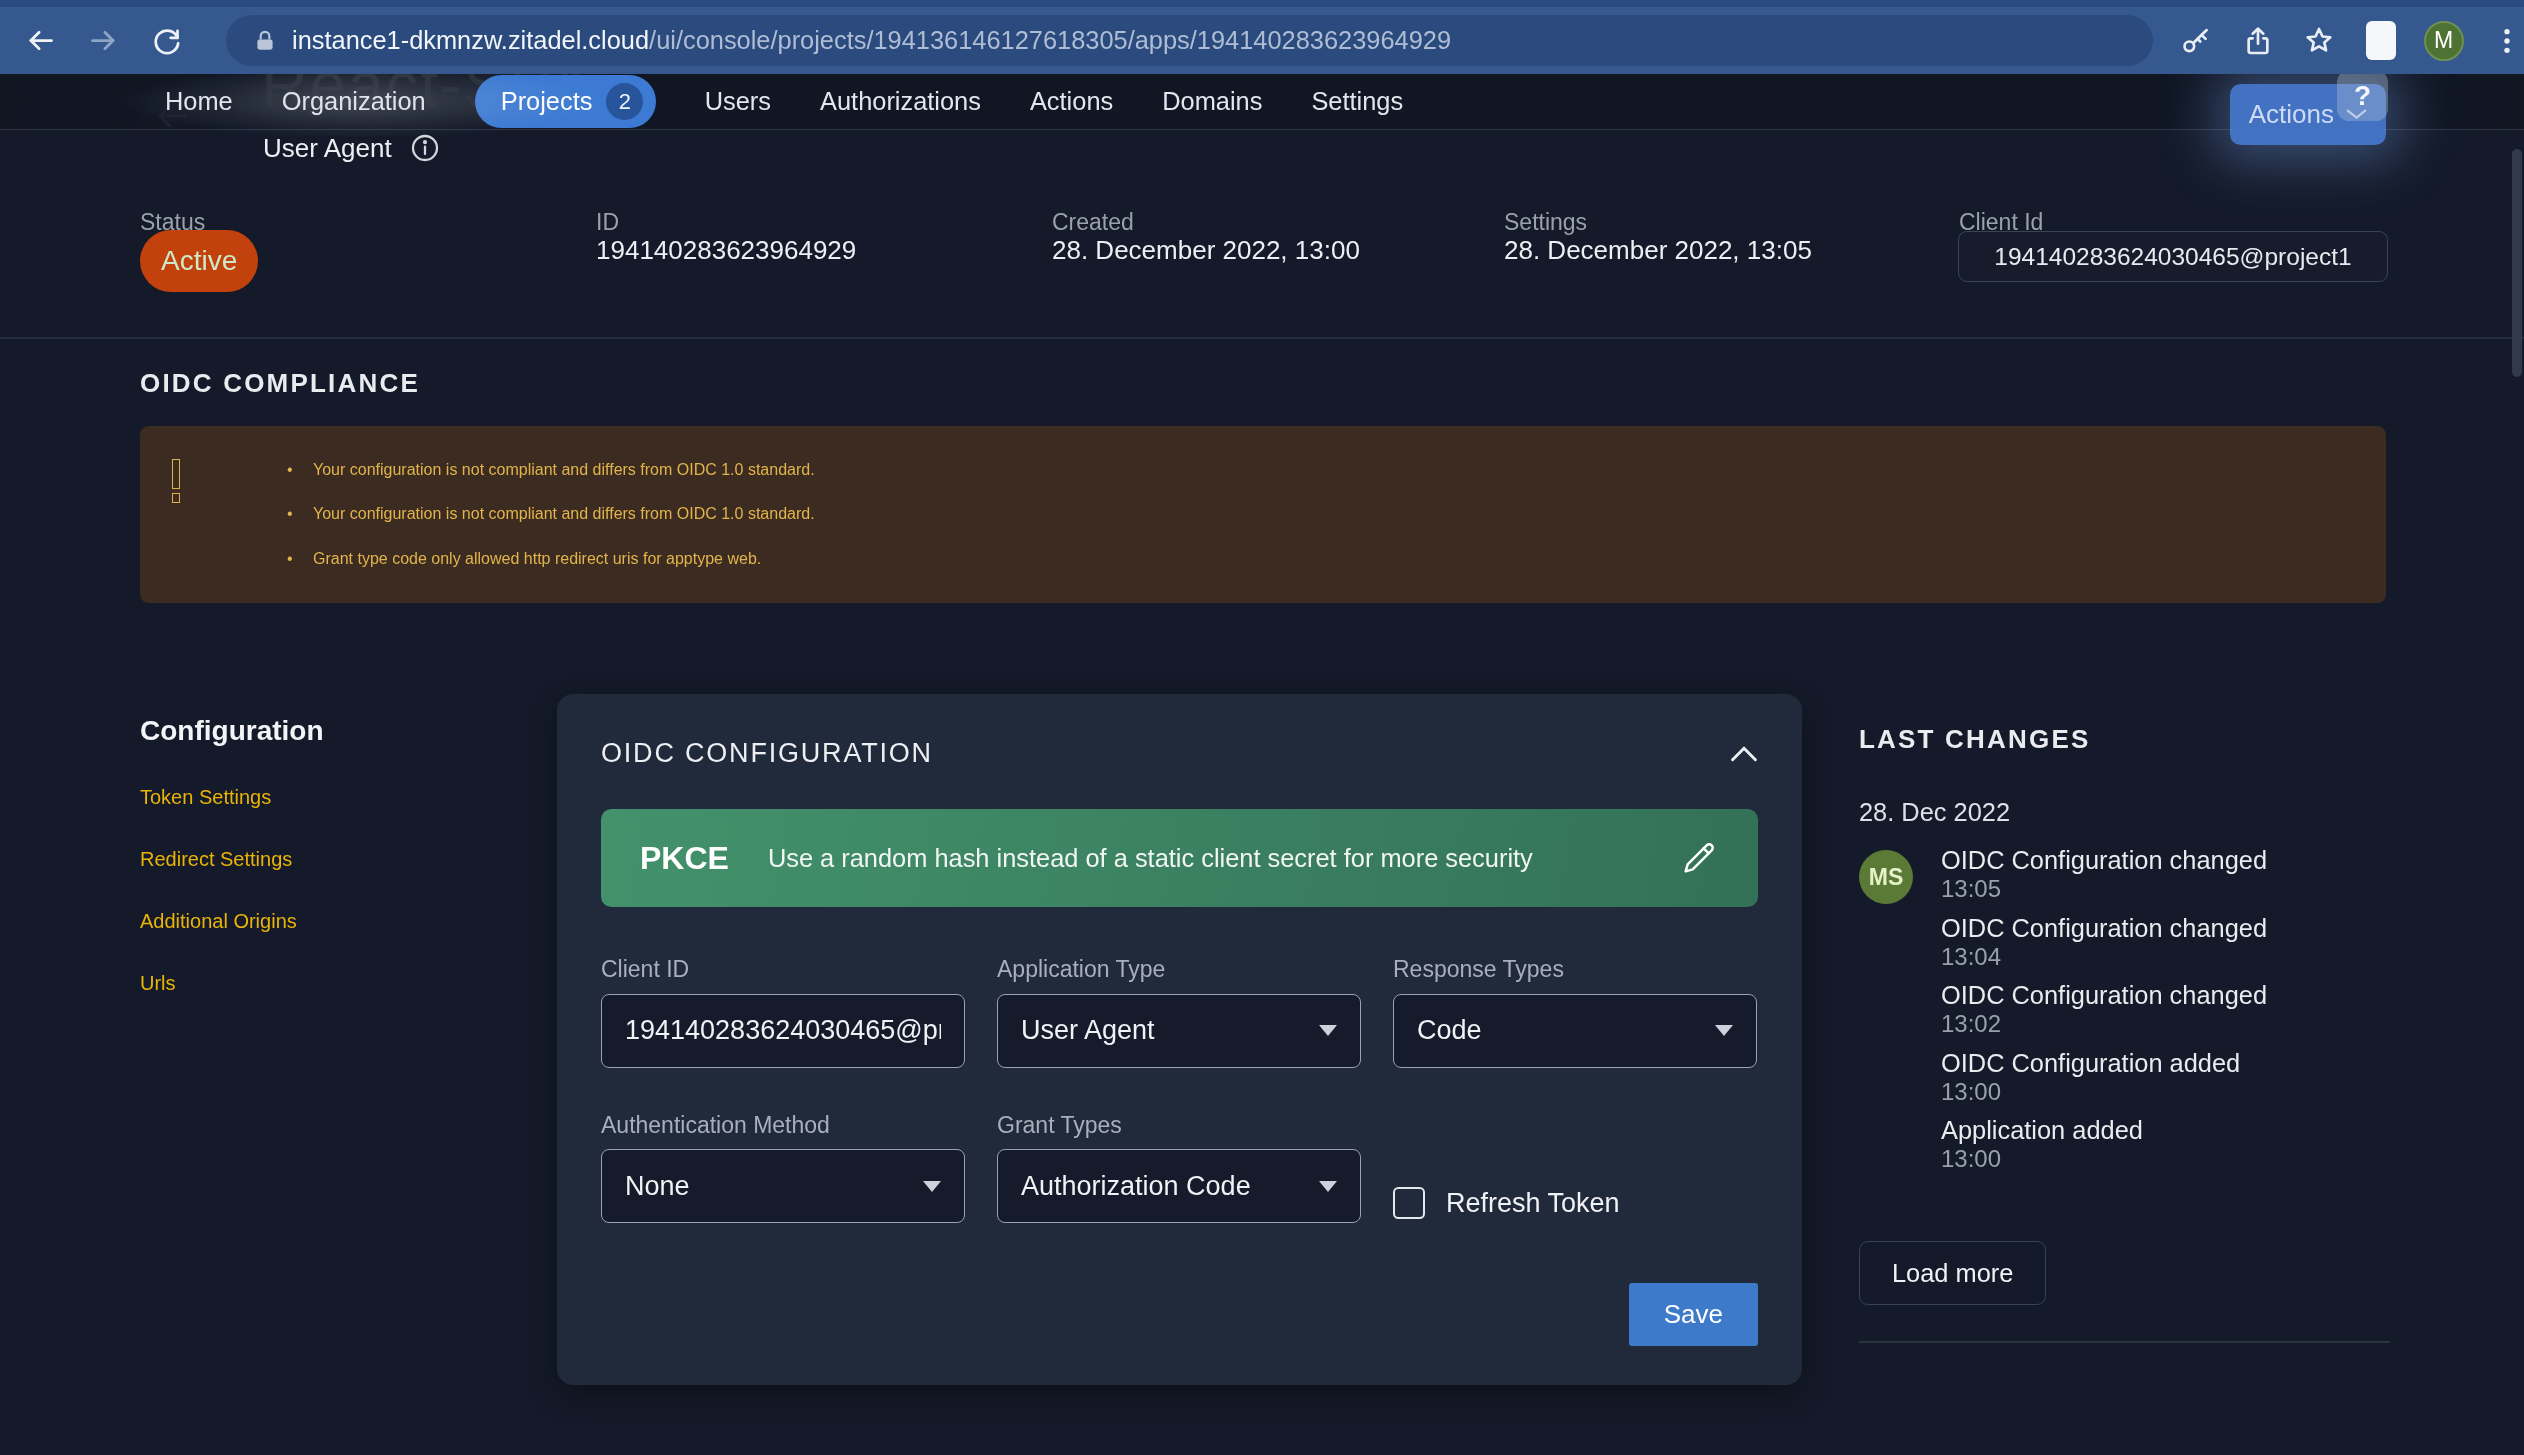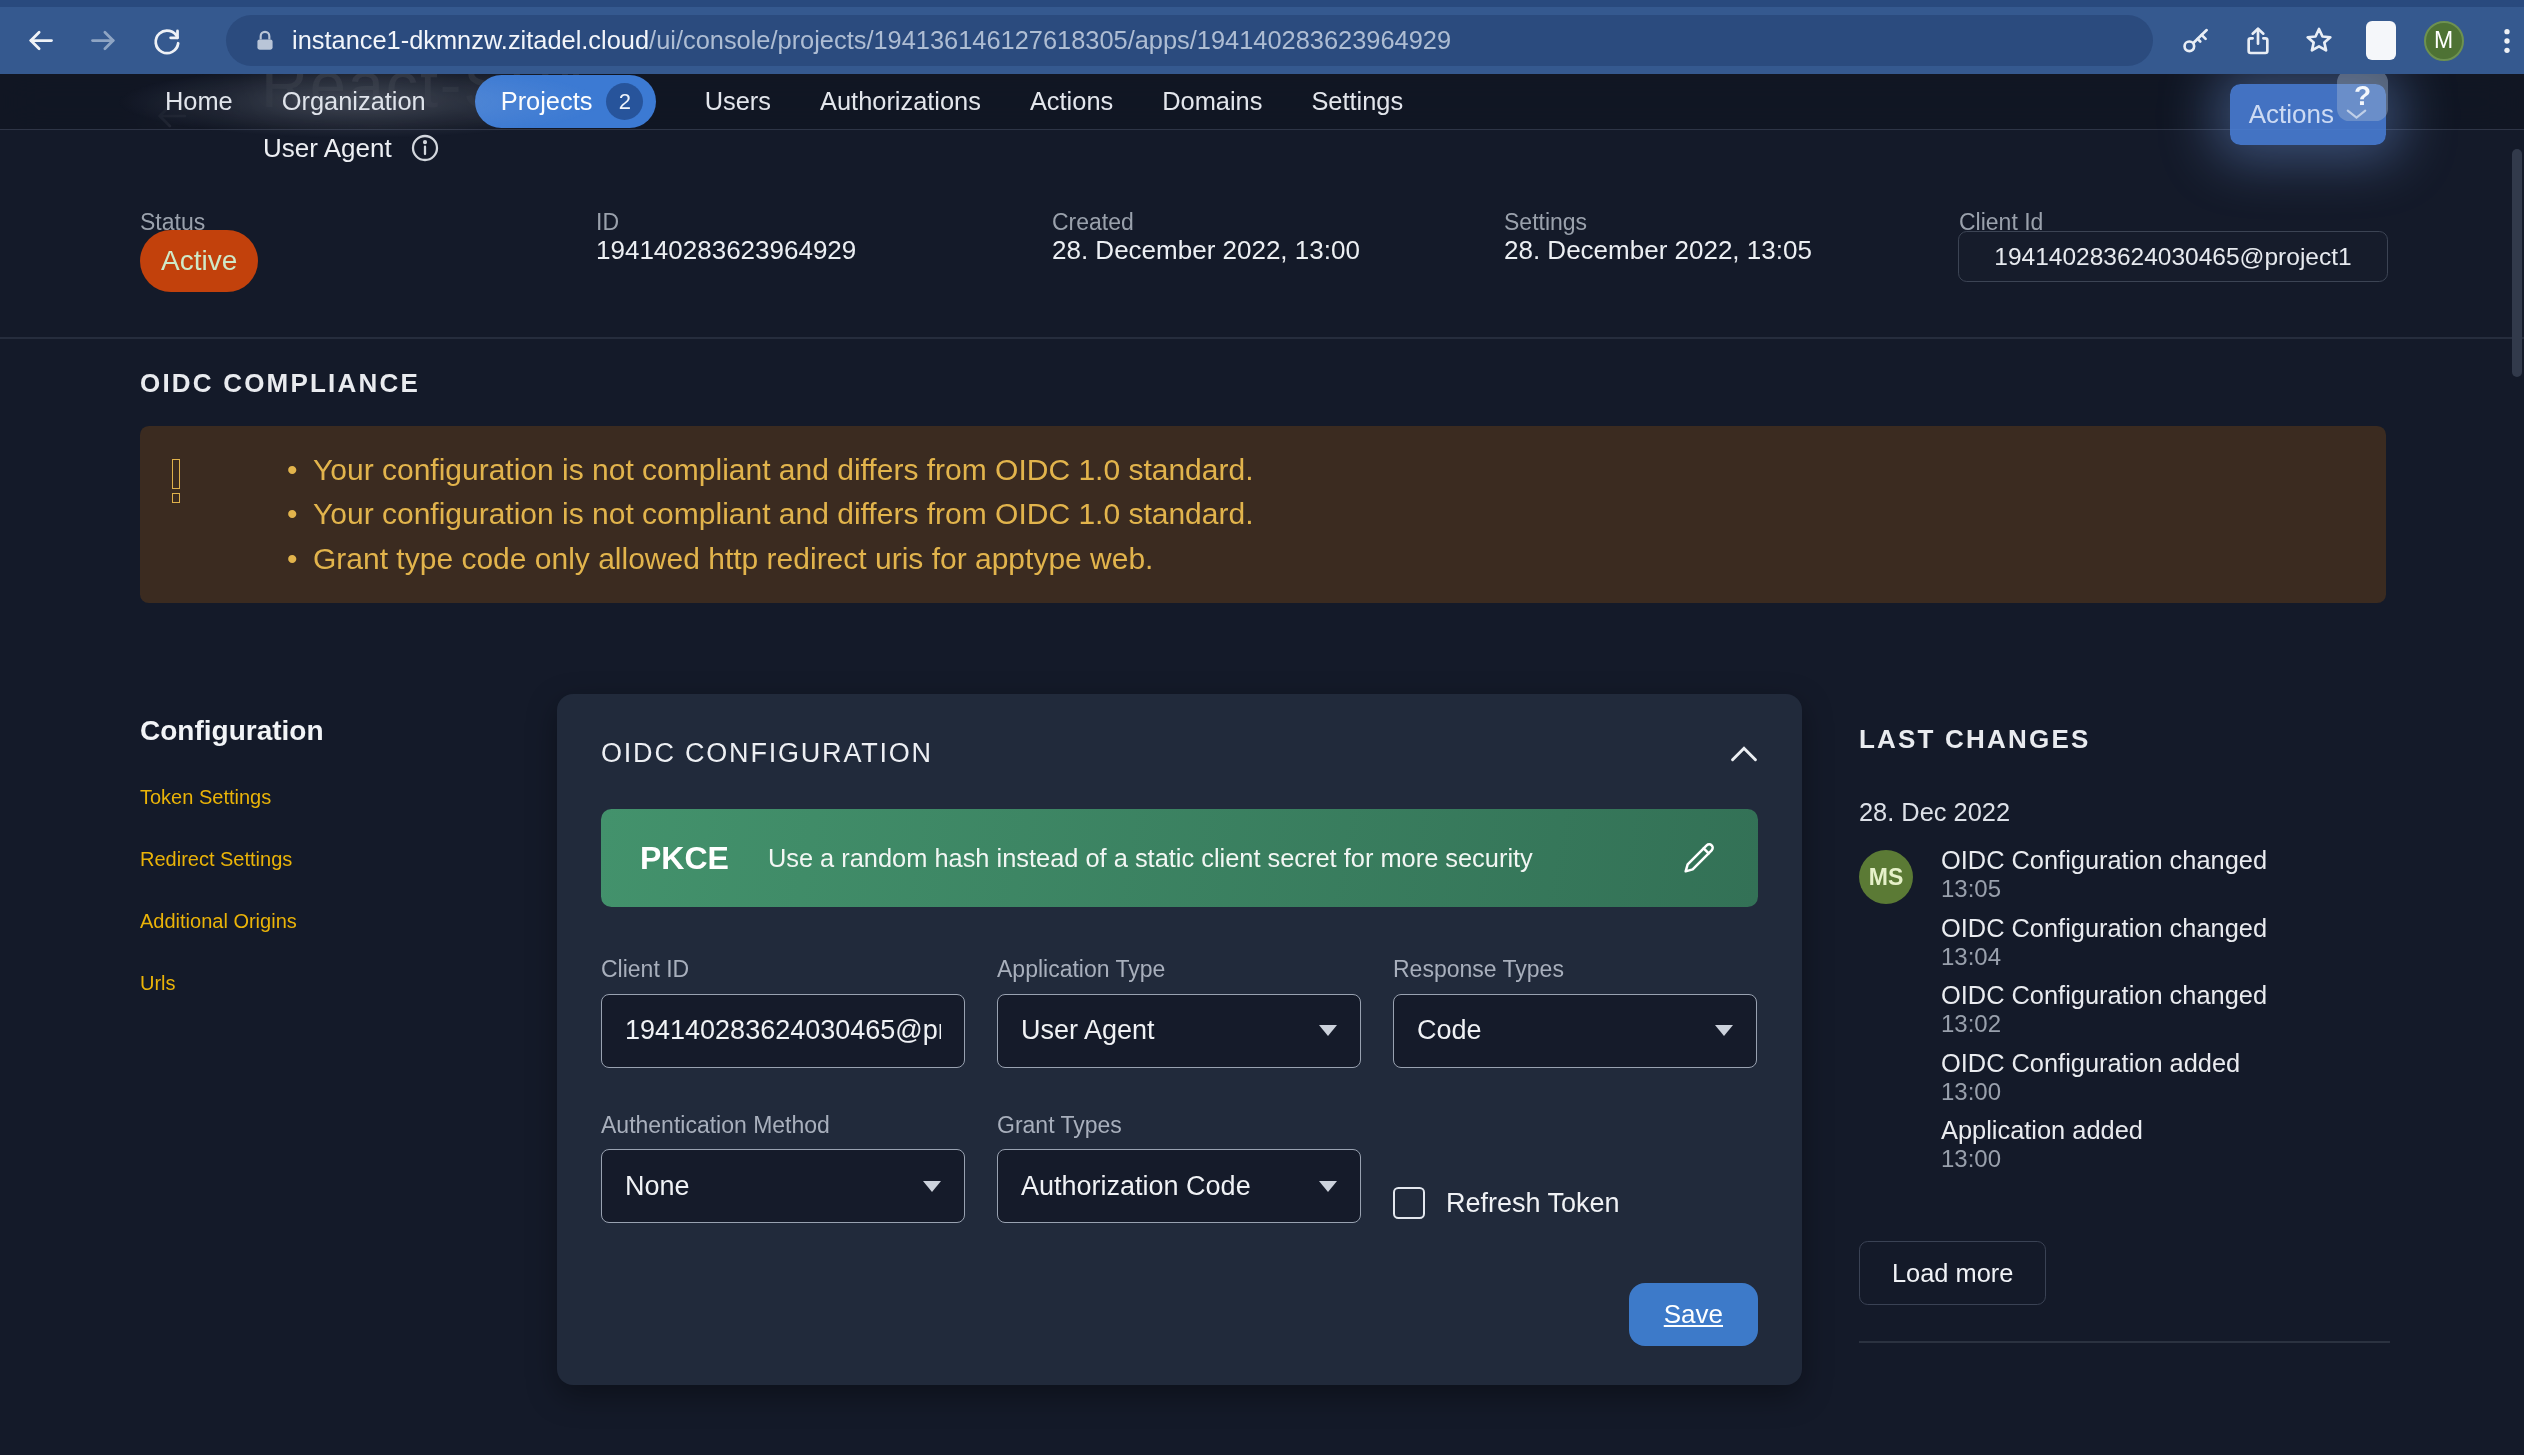--- a/index.html
+++ b/index.html
@@ -78,21 +78,21 @@
   .hdivider { position: absolute; left: 0; top: 337px; width: 2525px; height: 1.8px; background: #262d3d; }
 
   
   .section-title { position: absolute; color: #e9ebef; font-size: 26px; letter-spacing: 2.2px; }
   .warnbox { position: absolute; left: 140px; top: 426px; width: 2246px; height: 177px;
              background: #3b2b20; border-radius: 8.8px; }
   .warn-ic { position: absolute; left: 32px; top: 33px; width: 8.8px; }
   .warn-ic .bar { width: 8px; height: 30px; background: transparent; border: 1.8px solid #dfb14b; }
   .warn-ic .dot { width: 8px; height: 9.6px; border: 1.8px solid #dfb14b; margin-top: 4.4px; }
   .warn-list { position: absolute; left: 147px; top: 28px; list-style: none; }
-  .warn-list li { color: #e2b44c; font-size: 30px; line-height: 32px; margin-bottom: 12.3px; position: relative; padding-left: 26px; }
+  .warn-list li { color: #e2b44c; font-size: 16px; line-height: 32px; margin-bottom: 12.3px; position: relative; padding-left: 26px; }
   .warn-list li::before { content: "•"; position: absolute; left: 0; top: 0; color: #e2b44c; }
 
   
   .subnav { position: absolute; left: 140px; top: 715px; display: flex; flex-direction: column; gap: 39px; }
   .subnav-item { font-size: 20px; color: #eab308; }
   .subnav-item.active { font-size: 28px; font-weight: bold; color: #f2f4f7; }
 
   
   .card { position: absolute; left: 557px; top: 694px; width: 1245px; height: 691px;
           background: #212a3b; border-radius: 16px; box-shadow: 0 10.5px 30px rgba(0,0,0,0.35);
@@ -116,21 +116,21 @@
              display: flex; align-items: center; padding: 0 23px; color: #f0f2f5; font-size: 27px; }
   input.control { width: 364px; outline: none; font-family: "Liberation Sans", sans-serif; }
   .select { justify-content: space-between; cursor: default; }
   .tri { width: 0; height: 0; border-left: 9.6px solid transparent; border-right: 9.6px solid transparent;
          border-top: 11.4px solid #ccd2dc; flex: 0 0 auto; margin-left: 14px; }
   .check-cell { margin-top: 33px; height: 74px; display: flex; align-items: flex-end; }
   .checkbox { width: 32px; height: 32px; border: 2.6px solid #e3e7ee; border-radius: 5.3px; background: transparent; }
   .check-label { color: #f0f2f5; font-size: 27px; margin-left: 21px; }
 
   .save-btn { position: absolute; right: 44px; bottom: 39px; background: #3d7ac9; color: #feffff;
-              font-size: 26px; padding: 16px 35px; border-radius: 16px; border: none; text-decoration: underline; }
+              font-size: 26px; padding: 16px 35px; border-radius: 3px; border: none; }
 
   
   .changes-title { left: 1859px; top: 724px; }
   .changes-date { position: absolute; left: 1859px; top: 798px; color: #dde1e8; font-size: 25.4px; }
   .changes-avatar { position: absolute; left: 1859px; top: 850px; width: 54px; height: 54px; border-radius: 50%;
                     background: #5b7a35; display: flex; align-items: center; justify-content: center;
                     color: #e6f1c9; font-size: 23px; font-weight: bold; }
   .events { position: absolute; left: 1941px; top: 845px; width: 447px; }
   .event { margin-bottom: 9.6px; }
   .event-title { color: #e9ebef; font-size: 25.4px; line-height: 30px; }

